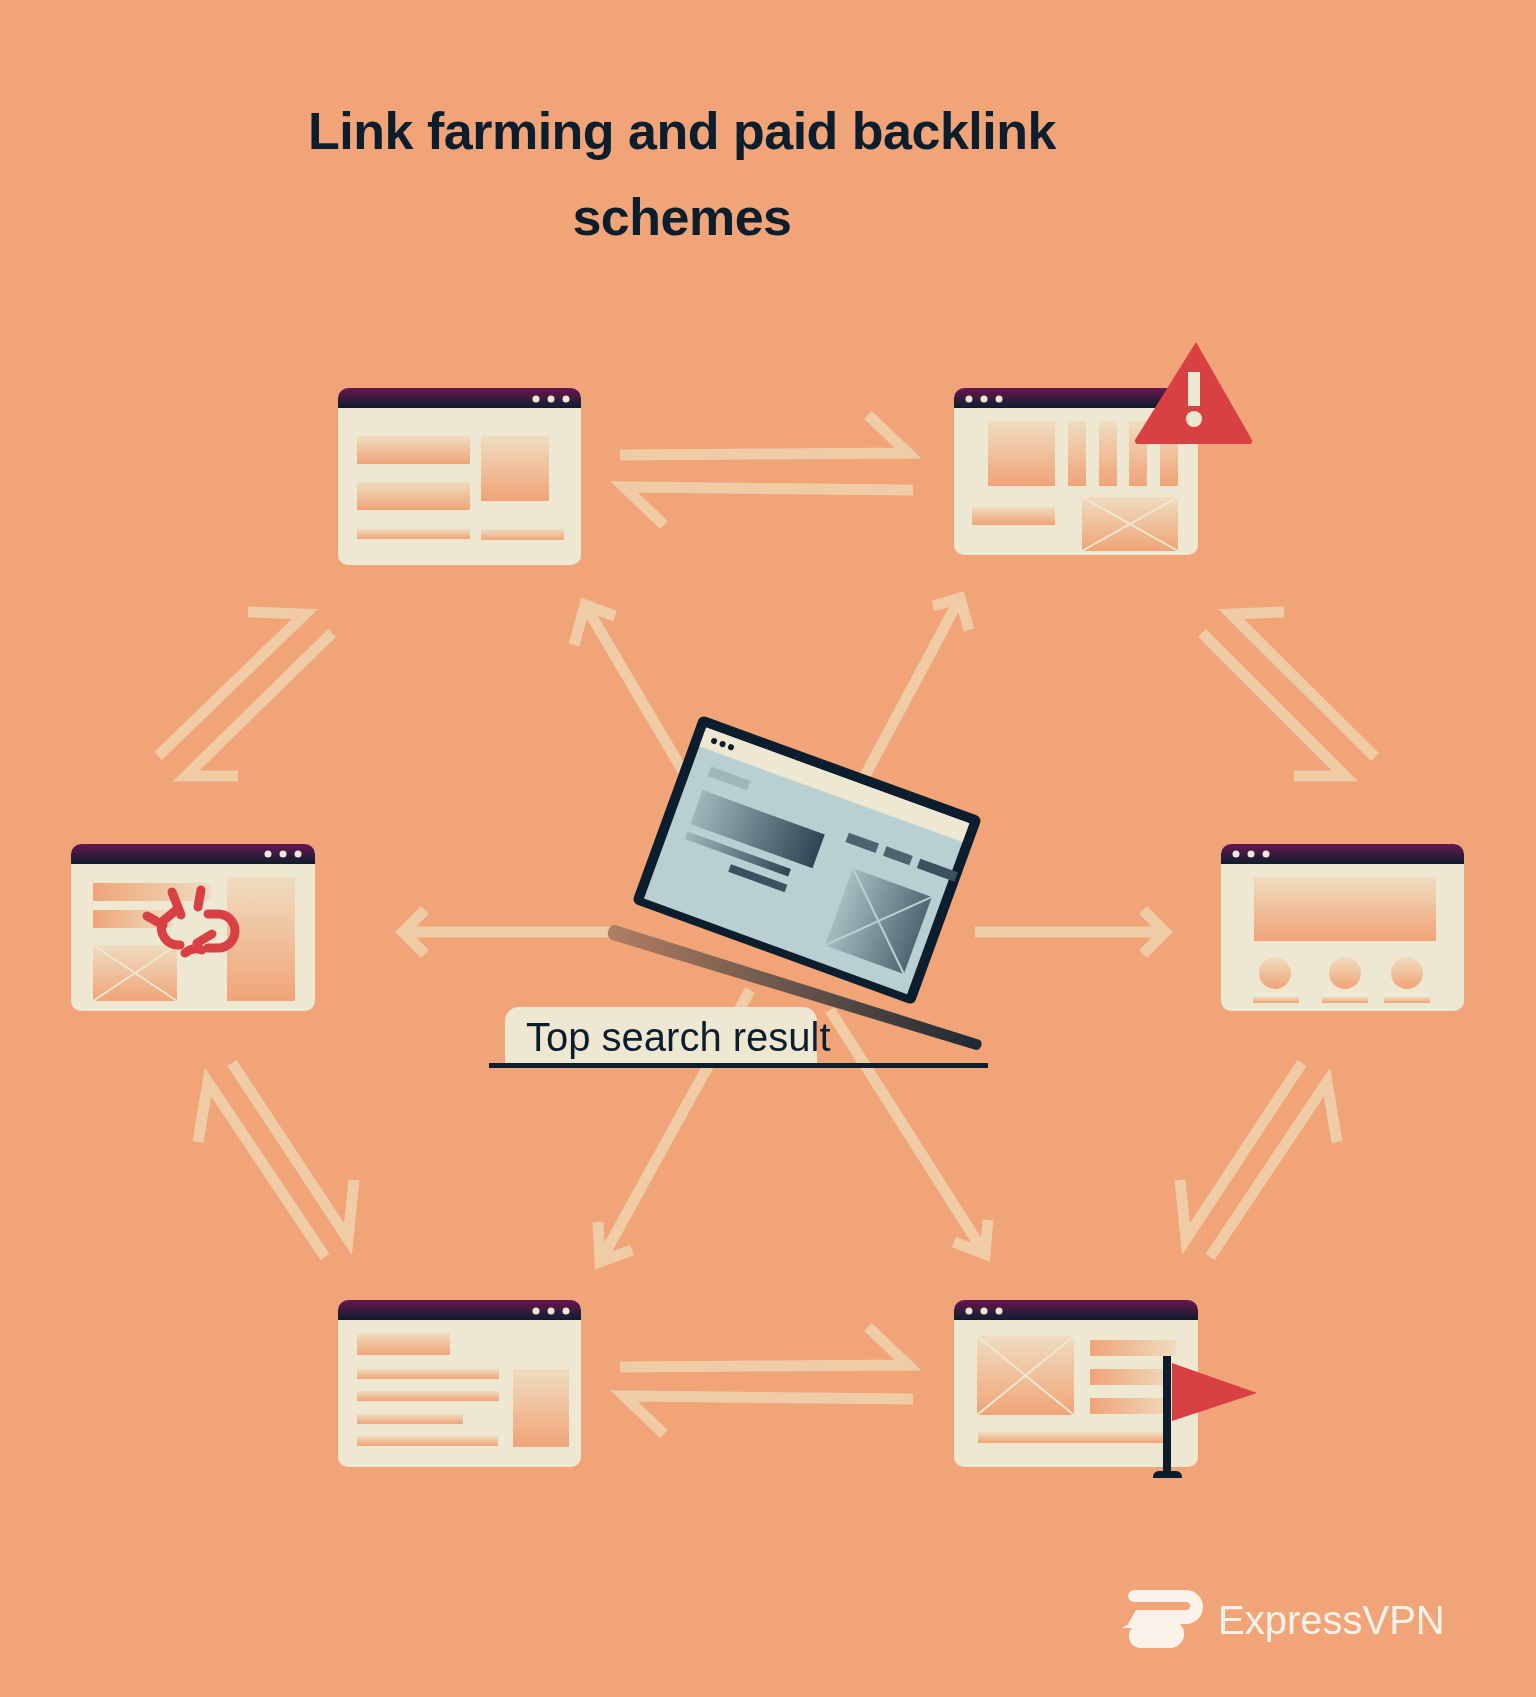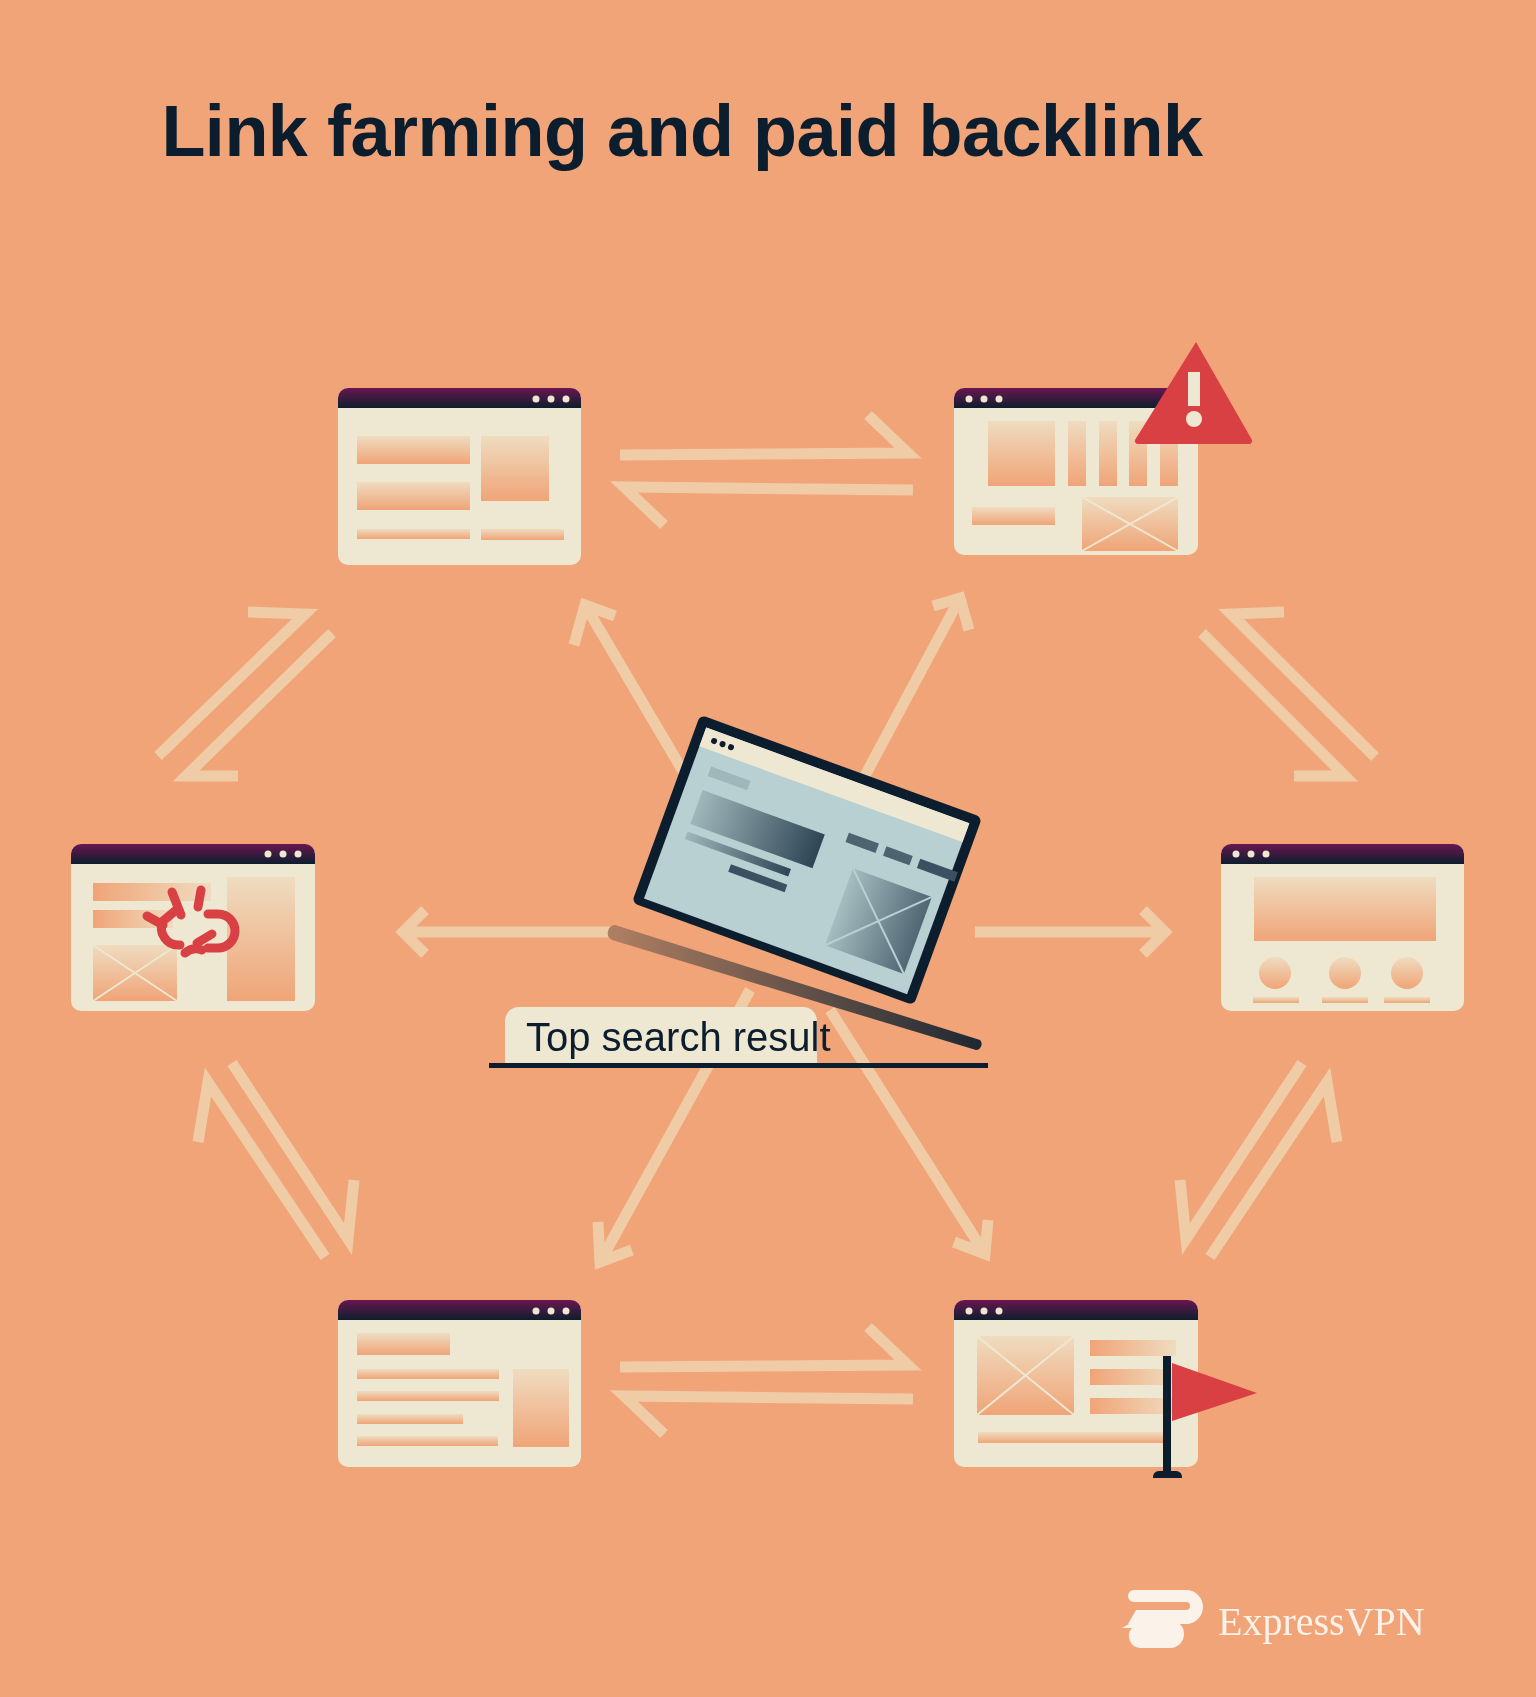--- a/index.html
+++ b/index.html
@@ -1,29 +1,30 @@
 <!DOCTYPE html>
 <html><head>
 <meta charset="utf-8">
 <style>
   html, body { margin: 0; padding: 0; }
   body { width: 1536px; height: 1697px; background: #f0a477; position: relative; overflow: hidden; font-family: "Liberation Sans", sans-serif; }
-  .title { position: absolute; left: 0; top: 88px; width: 1364px; text-align: center; color: #0c1e2e; font-weight: 700; font-size: 72px; line-height: 86px; letter-spacing: -0.5px; }
+  .title { position: absolute; left: 0; top: 88px; width: 1364px; text-align: center; color: #0c1e2e; font-weight: 700; font-size: 52px; line-height: 86px; letter-spacing: -0.5px; }
   .title span { display: block; }
   svg.canvas { position: absolute; left: 0; top: 0; }
   .label-box { position: absolute; left: 505px; top: 1007px; width: 312px; height: 58px; background: #eee8d2; border-radius: 14px 14px 0 0; }
   .label-text { position: absolute; left: 526px; top: 1015px; font-size: 40px; color: #0c1e2e; font-family: "Liberation Sans", sans-serif; }
   .label-line { position: absolute; left: 489px; top: 1063px; width: 499px; height: 5px; background: #0c1e2e; }
-  .logo-text { position: absolute; left: 1218px; top: 1598px; font-family: Liberation Serif, serif; font-size: 40px; color: #fbf3ea; }
+  .logo-text { position: absolute; left: 1218px; top: 1598px; font-family: Liberation Sans, sans-serif; font-size: 40px; color: #fbf3ea; }
 </style>
 </head>
 <body>
 
 <div class="title">
   <span>Link farming and paid backlink</span>
+  <span>schemes</span>
 </div>
 
 <svg class="canvas" width="1536" height="1697" viewBox="0 0 1536 1697">
   <defs>
     <linearGradient id="bar" x1="0" y1="0" x2="0" y2="1">
       <stop offset="0" stop-color="#6a1650"></stop>
       <stop offset="1" stop-color="#0c1e2e"></stop>
     </linearGradient>
     <linearGradient id="blk" x1="0" y1="0" x2="0" y2="1">
       <stop offset="0" stop-color="#efdcc0"></stop>

